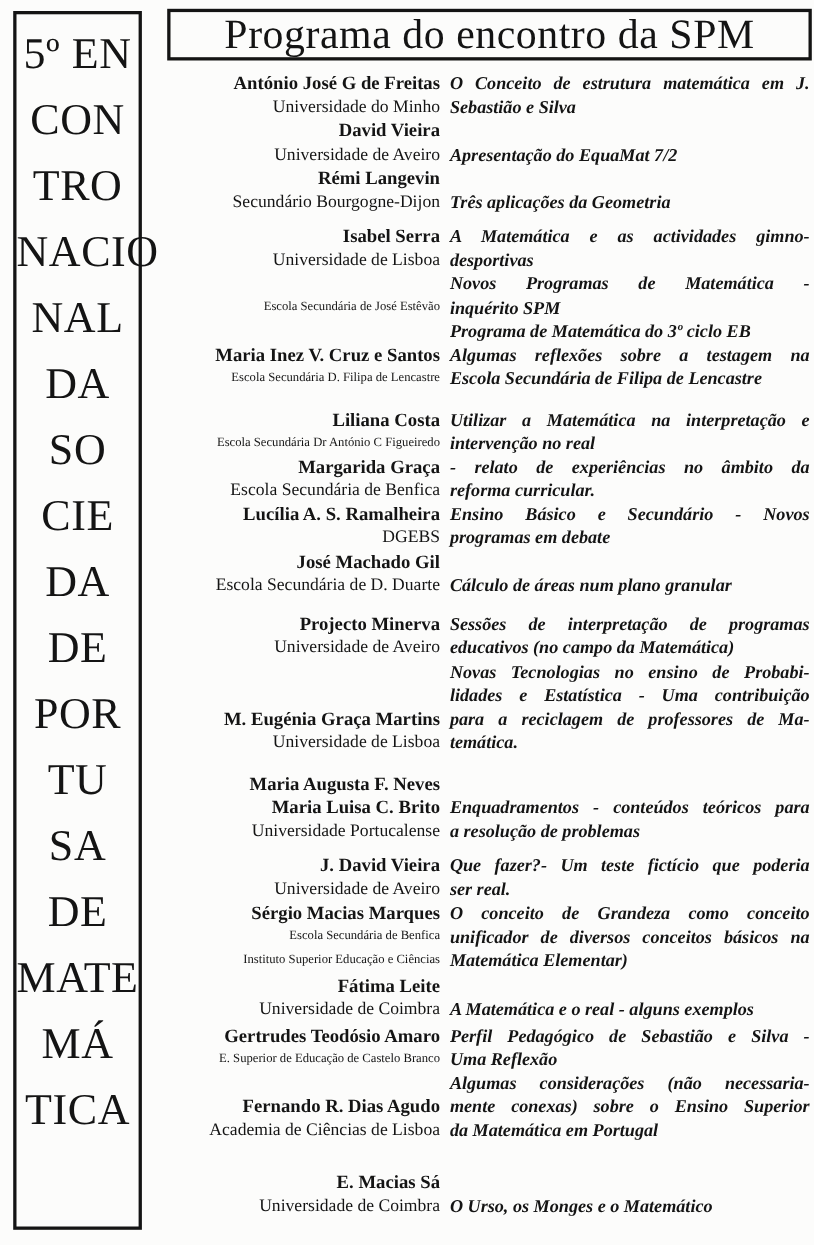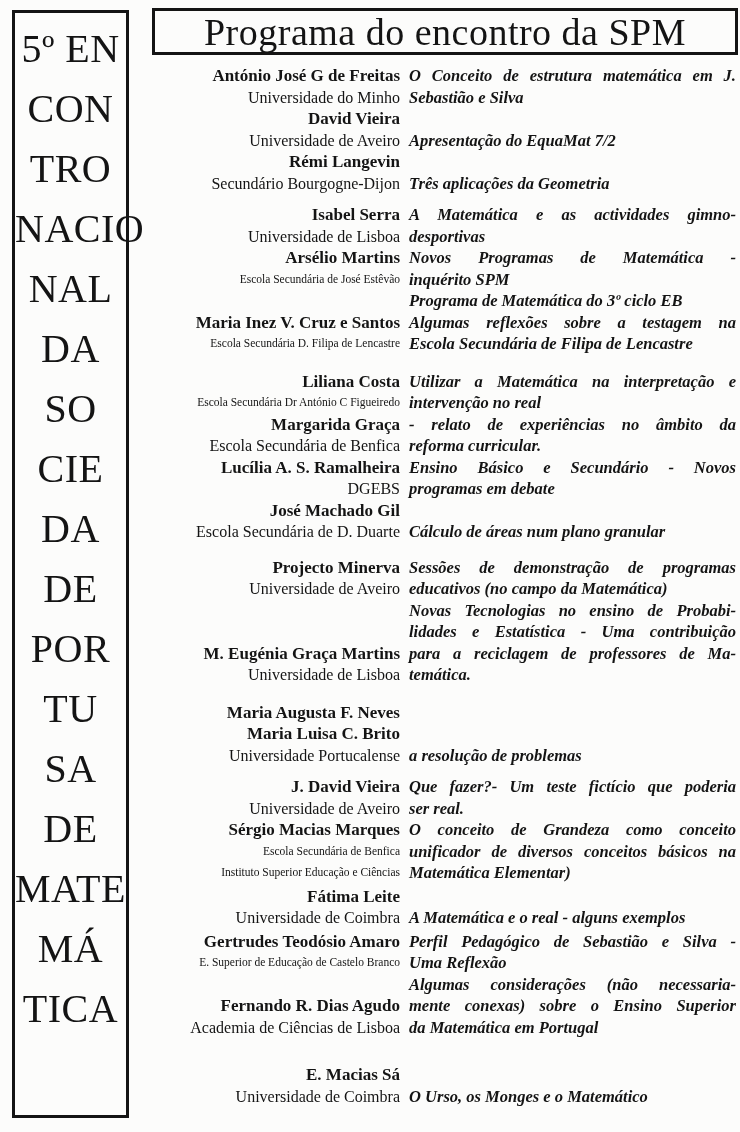--- a/index.html
+++ b/index.html
@@ -137,21 +137,20 @@
             <div class="lline name">Isabel Serra</div>
             <div class="lline inst">Universidade de Lisboa</div>
           </div>
           <div class="right">
             <div class="tline just">A Matemática e as actividades gimno-</div>
             <div class="tline">desportivas</div>
           </div>
         </div>
         <div class="row">
           <div class="left">
-            <div class="lline name">Arsélio Martins</div>
             <div class="lline small">Escola Secundária de José Estêvão</div>
           </div>
           <div class="right">
             <div class="tline just">Novos Programas de Matemática -</div>
             <div class="tline">inquérito SPM</div>
           </div>
         </div>
         <div class="row">
           <div class="left">
             <div class="lline name">Maria Inez V. Cruz e Santos</div>
@@ -201,21 +200,21 @@
           <div class="right">
             <div class="tline">Cálculo de áreas num plano granular</div>
           </div>
         </div>
         <div class="row" style="margin-top: 14px;">
           <div class="left">
             <div class="lline name">Projecto Minerva</div>
             <div class="lline inst">Universidade de Aveiro</div>
           </div>
           <div class="right">
-            <div class="tline just">Sessões de demonstração de programas</div>
+            <div class="tline just">Sessões de interpretação de programas</div>
             <div class="tline">educativos (no campo da Matemática)</div>
           </div>
         </div>
         <div class="row">
           <div class="left">
             <div class="lline name">M. Eugénia Graça Martins</div>
             <div class="lline inst">Universidade de Lisboa</div>
           </div>
           <div class="right">
             <div class="tline just">Novas Tecnologias no ensino de Probabi-</div>
@@ -224,20 +223,21 @@
             <div class="tline">temática.</div>
           </div>
         </div>
         <div class="row" style="margin-top: 16px;">
           <div class="left">
             <div class="lline name">Maria Augusta F. Neves</div>
             <div class="lline name">Maria Luisa C. Brito</div>
             <div class="lline inst">Universidade Portucalense</div>
           </div>
           <div class="right">
+            <div class="tline just">Enquadramentos - conteúdos teóricos para</div>
             <div class="tline">a resolução de problemas</div>
           </div>
         </div>
         <div class="row" style="margin-top: 10px;">
           <div class="left">
             <div class="lline name">J. David Vieira</div>
             <div class="lline inst">Universidade de Aveiro</div>
           </div>
           <div class="right">
             <div class="tline just">Que fazer?- Um teste fictício que poderia</div>

